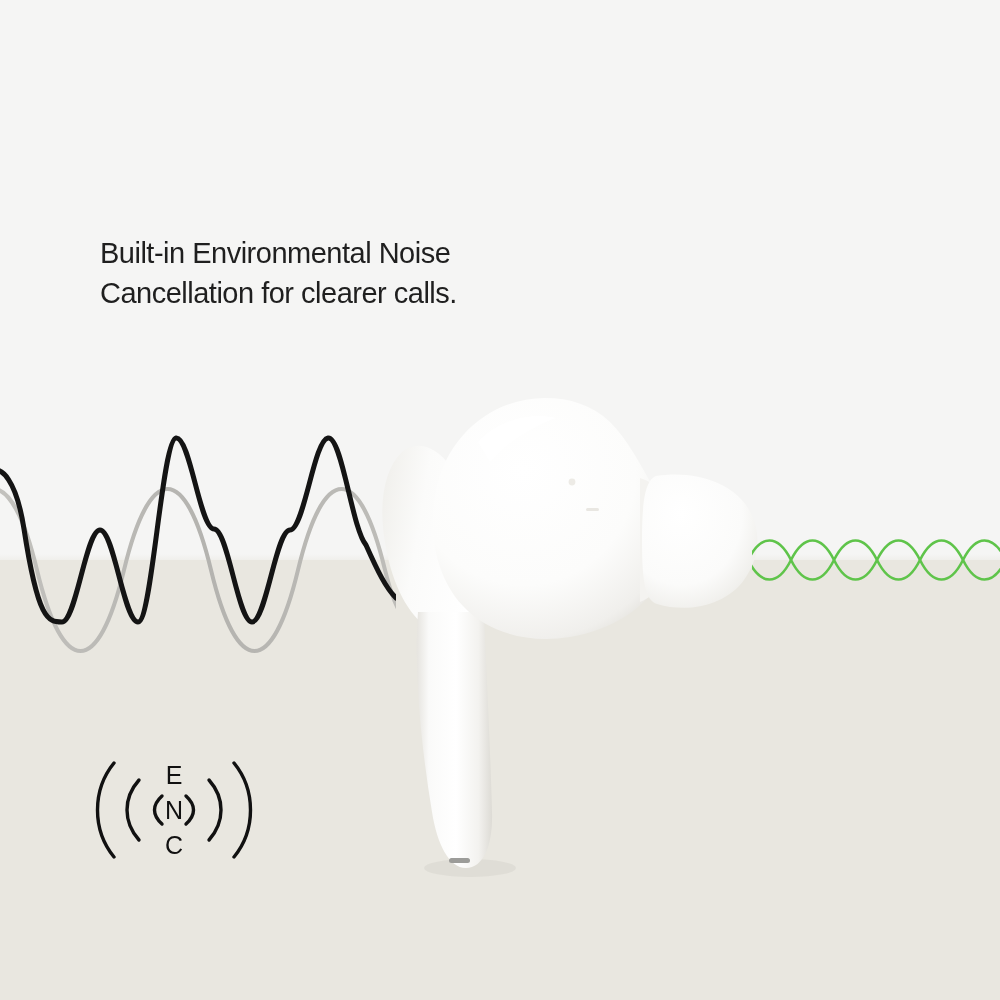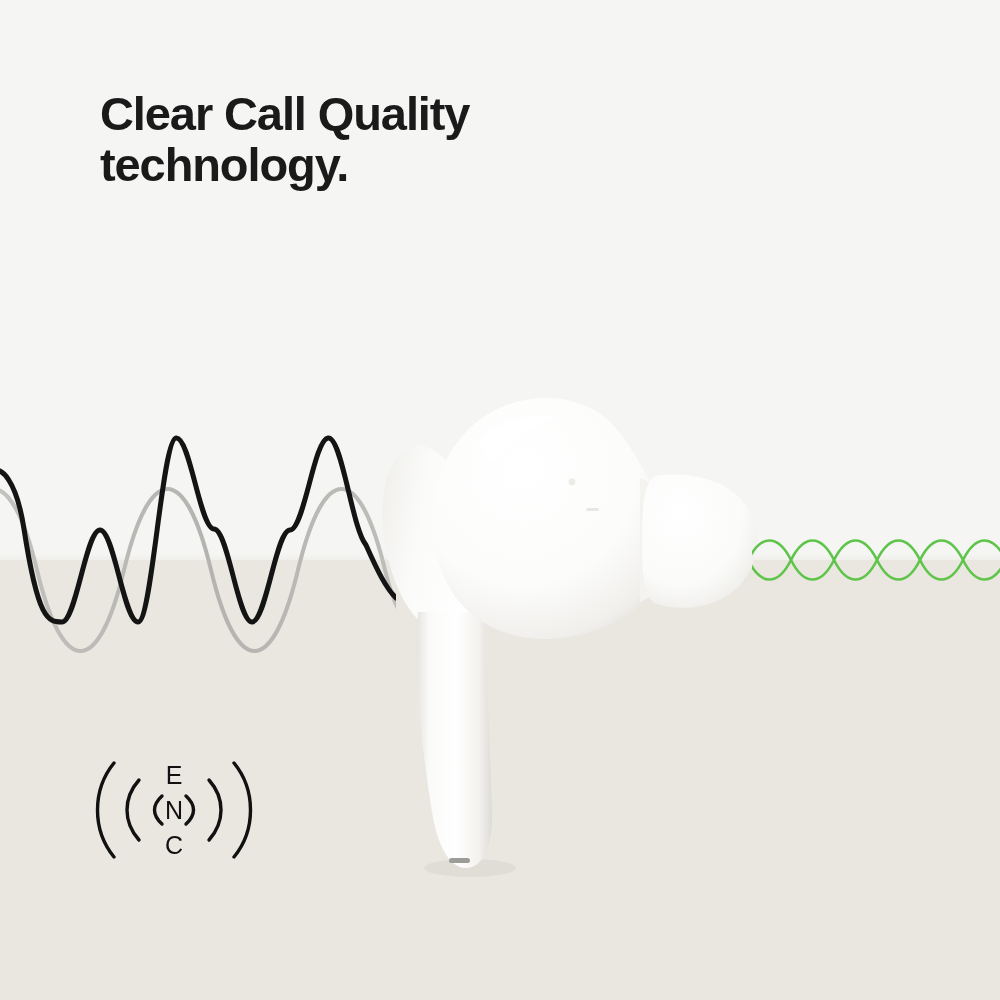--- a/index.html
+++ b/index.html
@@ -221,16 +221,16 @@
 
       <path d="M 234 763 C 256 790, 256 830, 234 857"></path>
       <path d="M 209 780 C 225 798, 225 822, 209 840"></path>
       <path d="M 186 796 C 196 805, 196 815, 186 824"></path>
     </g>
     <text class="enc-letter" x="174" y="784">E</text>
     <text class="enc-letter" x="174" y="819">N</text>
     <text class="enc-letter" x="174" y="854">C</text>
   </svg>
 
-  <div class="headline">Clear Call Quality
-technology.</div>
+  <div class="subtitle">Built-in Environmental Noise
+Cancellation for clearer calls.</div>
 
 </div>
 
 </body></html>

